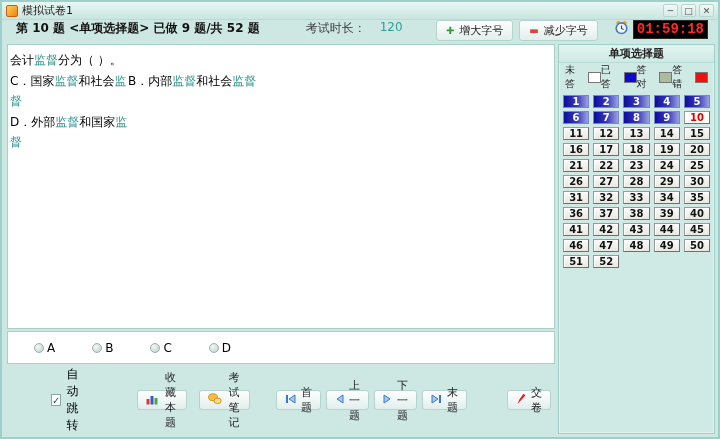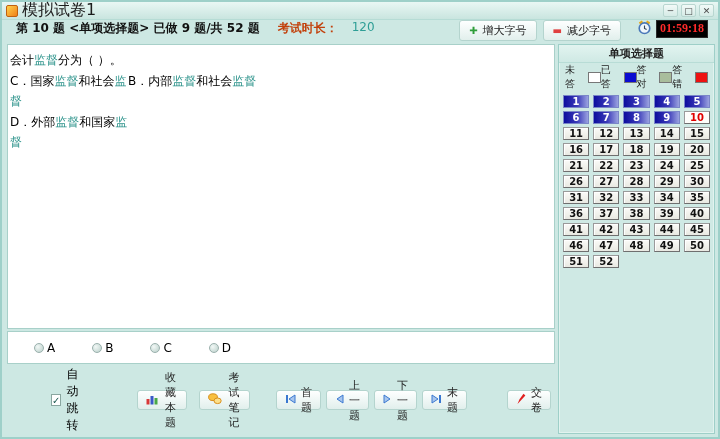--- a/index.html
+++ b/index.html
@@ -21,53 +21,53 @@
     background: linear-gradient(#e9f7f4, #c9e5df);
     display: flex; align-items: center;
     padding: 0 4px; gap: 4px;
     border-bottom: 1px solid #b6dcd5;
   }
   .app-icon {
     width: 12px; height: 12px; border-radius: 2px;
     background: linear-gradient(135deg, #ffd24a, #f08018);
     border: 1px solid #c06010;
   }
-  .title-text { font-size: 16px; color: #1c1c1c; }
+  .title-text { font-size: 11px; color: #1c1c1c; }
   .win-controls { margin-left: auto; display: flex; gap: 3px; }
   .win-btn {
     width: 15px; height: 13px; font-size: 9px; line-height: 12px;
     text-align: center; color: #4a4a4a; cursor: pointer;
     background: linear-gradient(#f2faf8, #d6ebe6);
     border: 1px solid #b8d6d0; border-radius: 2px;
   }
   
   .header {
     height: 24px; flex: 0 0 24px;
     display: flex; align-items: flex-start;
     padding: 0 10px 0 14px;
   }
   .q-info { font-weight: bold; color: #111; }
-  .dur-label { font-weight: bold; color: #c2410c; margin-left: 18px; }
+  .dur-label { font-weight: normal; color: #404040; margin-left: 46px; }
   .dur-value { color: #2e9e96; margin-left: 14px; }
   .spacer { flex: 1; }
   .hbtn {
     display: inline-flex; align-items: center; gap: 5px;
     font-family: inherit; font-size: 11px; color: #222;
     background: linear-gradient(#feffff, #e1efec);
     border: 1px solid #b4d4ce; border-radius: 3px;
     padding: 2px 9px; margin-left: 6px; cursor: pointer;
   }
   .ico-plus { color: #2f9e3a; font-weight: bold; font-size: 10px; }
   .ico-minus { color: #e04040; font-weight: bold; font-size: 10px; }
   .clock { margin-left: 16px; display: inline-flex; }
   .timer {
     margin-left: 4px;
     background: #000; color: #ff2a2a;
-    font-family: Liberation Serif, serif;
-    font-weight: bold; font-size: 12px;
+    font-family: Liberation Mono, monospace;
+    font-weight: bold; font-size: 14px;
     padding: 0 3px 1px 3px; border: 1px solid #2a2a2a;
   }
   
   .content { flex: 1; display: flex; padding: 0 3px 3px 5px; gap: 3px; min-height: 0; }
   .left-col { flex: 1; display: flex; flex-direction: column; gap: 2px; min-width: 0; }
   .q-panel {
     flex: 1; background: #fff;
     border: 1px solid #a8d0c9;
     padding: 6px 2px; line-height: 1.65;
     overflow: hidden;

